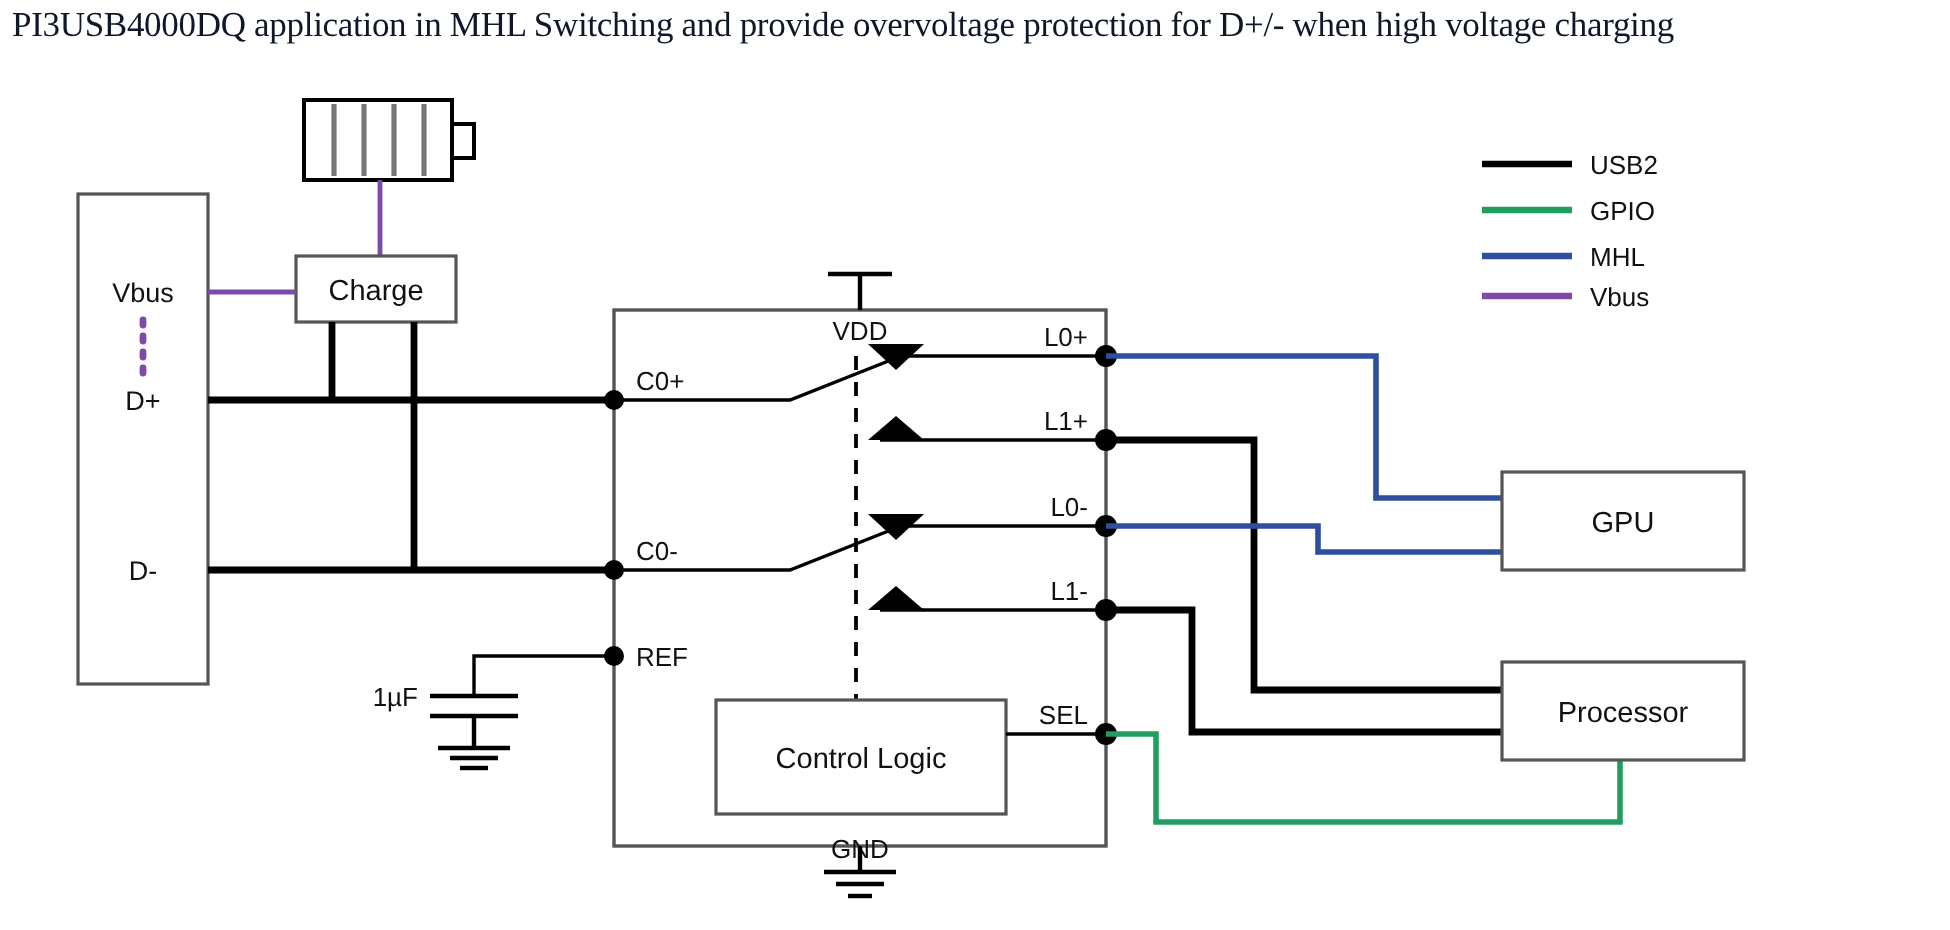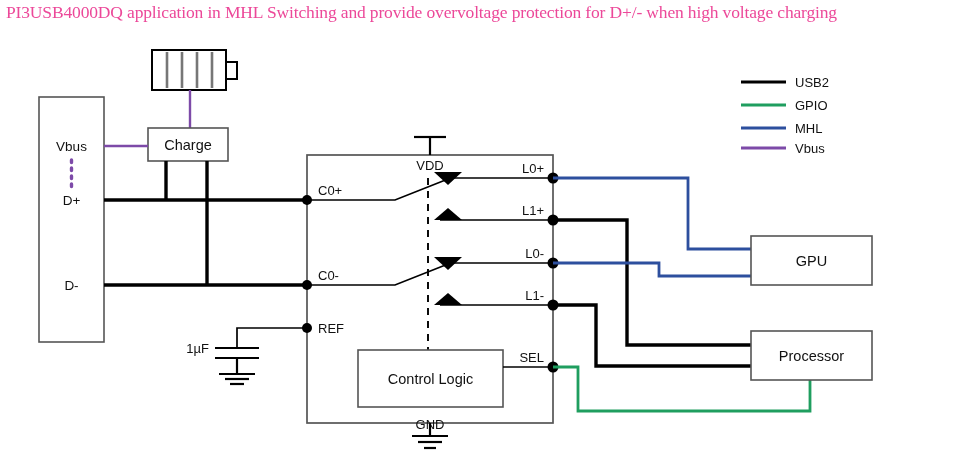--- a/index.html
+++ b/index.html
@@ -15,21 +15,21 @@
     font-family: "Liberation Sans", sans-serif;
     overflow: hidden;
   }
   #title {
     position: absolute;
     left: 6px;
     top: 2px;
     width: 965px;
     font-family: "Liberation Serif", serif;
     font-size: 17.5px;
-    color: #ec4899;
+    color: #0f172a;
     white-space: nowrap;
     letter-spacing: -0.15px;
   }
   svg#schematic {
     position: absolute;
     left: 0;
     top: 0;
     width: 975px;
     height: 465px;
   }

